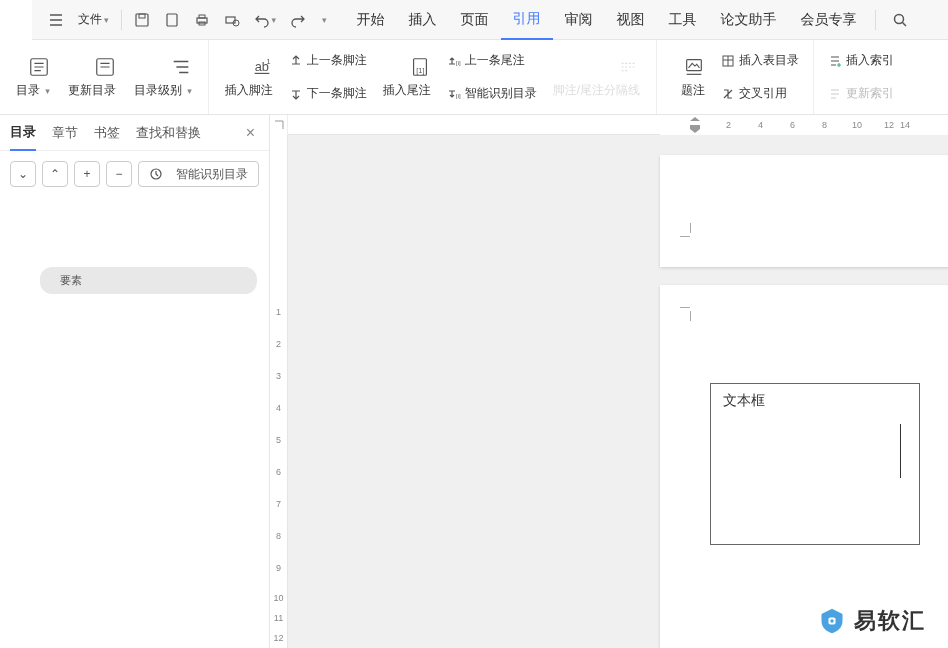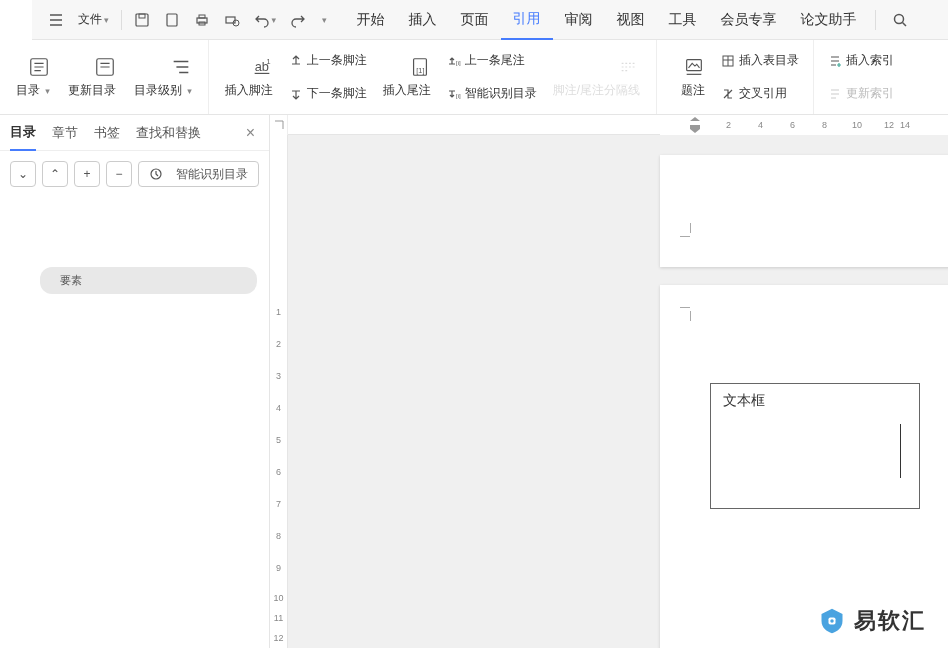--- a/index.html
+++ b/index.html
@@ -127,24 +127,24 @@
     <div class="menu-item">
         <span>审阅</span>
       </div>
     <div class="menu-item">
         <span>视图</span>
       </div>
     <div class="menu-item">
         <span>工具</span>
       </div>
     <div class="menu-item">
+        <span>论文助手</span>
+      </div>
+    <div class="menu-item">
         <span>会员专享</span>
-      </div>
-    <div class="menu-item">
-        <span>论文助手</span>
       </div>
   </div>
   <div class="toolbar-sep"></div>
   <div class="toolbar-btn" style="margin-left:4px;">
     <svg class="icon-svg" viewBox="0 0 16 16">
         <circle cx="7" cy="7" r="4.5" fill="none" stroke="#555" stroke-width="1.5"></circle>
         <path d="M10.5 10.5 L14 14" stroke="#555" stroke-width="1.5"></path>
       </svg>
   </div>
 </div>
@@ -352,21 +352,21 @@
 
     </div>
 
     <div class="page page1">
       <div class="corner-mark corner-bl" style="bottom:30px; left:16px;"></div>
 
     </div>
 
     <div class="page page2">
       <div class="corner-mark corner-bl" style="top:22px; left:16px; transform: scaleY(-1);"></div>
-      <div class="textbox" style="top:98px; left:50px; width:210px; height:126px;">
+      <div class="textbox" style="top:98px; left:50px; width:210px; height:162px;">
         <span>文本框</span>
         <div class="textbox-cursor"></div>
       </div>
     </div>
   </div>
 </div>
 
 <div class="watermark">
   <svg class="wm-icon" viewBox="0 0 32 32">
     <path d="M16 2 L28 8 v8 c0 8 -6 12 -12 14 C10 28 4 24 4 16 V8 Z" fill="#4aa3e0"></path>

